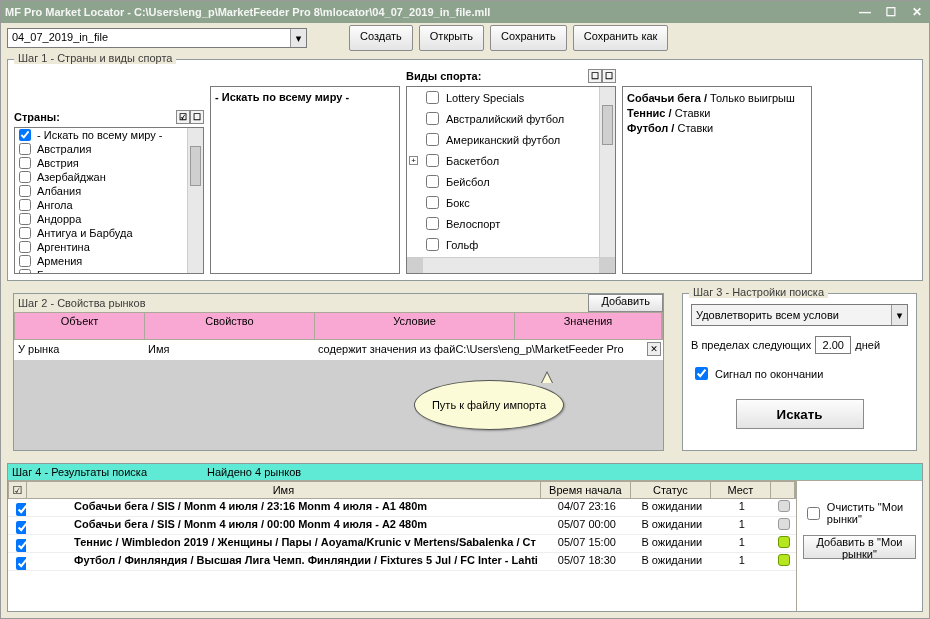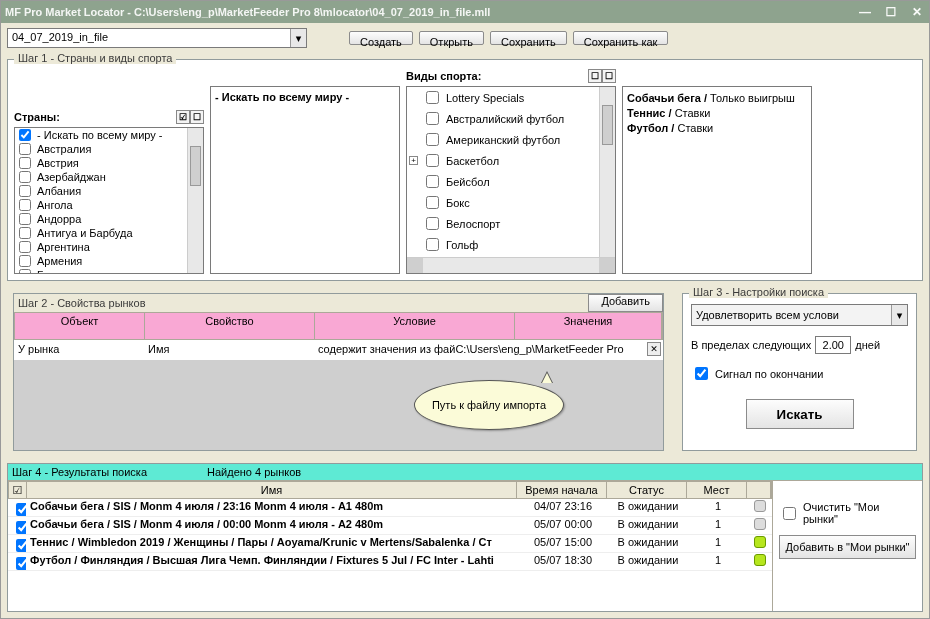--- a/index.html
+++ b/index.html
@@ -10,21 +10,21 @@
 
   .titlebar { height: 22px; background: linear-gradient(#8ea38e, #8ea38e); color: #fff; display: flex; align-items: center; padding: 0 4px; font-weight: bold; font-size: 11px; }
   .titlebar .title { flex: 1; opacity: .9; }
   .titlebar .win-btns { display: flex; gap: 10px; font-size: 12px; opacity:.95;}
   .titlebar .win-btn { width: 16px; text-align: center; cursor: default;}
 
   .toolbar-row { height: 30px; display: flex; align-items: center; padding: 4px 6px; gap: 6px;}
   .file-select { width: 300px; height: 20px; border:1px solid #7a7a7a; background:#fff; position:relative;}
   .file-select span { position:absolute; left:4px; top:2px;}
   .file-select .dd { position:absolute; right:0; top:0; width:16px; height:18px; border-left:1px solid #999; background:#e8e8e8; text-align:center; line-height:18px;}
-  .btn { background: linear-gradient(#fdfdfd,#e4e4e4); border:1px solid #8b8b8b; height:14px; padding:0 10px; line-height:20px; cursor:default; border-radius:2px;}
+  .btn { background: linear-gradient(#fdfdfd,#e4e4e4); border:1px solid #8b8b8b; height:26px; padding:0 10px; line-height:20px; cursor:default; border-radius:2px;}
   .spacer6 { width: 30px; }
 
   .step-panel { border:1px solid #919b9c; margin:2px 6px; background:#fff; position:relative;}
   .step-title { position:absolute; top:-8px; left:6px; background:#ece9d8; padding:0 4px; color:#3b3b3b;}
   
   
   .step1-body { display:flex; height:220px; padding:8px 6px 6px; gap:6px; }
   .col { display:flex; flex-direction:column; flex:1; min-width:0;}
   .col-head { display:flex; align-items:center; font-weight:bold; margin-bottom:2px; height:16px;}
   .small-icon-right { margin-left:auto; display:flex; gap:0;}
@@ -62,33 +62,33 @@
   .callout { position:absolute; left:400px; top:40px; width:150px; height:50px; background:#fbfbd8; border:1px solid #555; border-radius:50%; display:flex; align-items:center; justify-content:center; text-align:center; padding:6px; box-shadow:1px 1px 2px rgba(0,0,0,.3);}
   .callout-tail { position:absolute; top:-10px; right:10px; width:0; height:0; border-left:6px solid transparent; border-right:6px solid transparent; border-bottom:12px solid #555;}
   .callout-tail::after { content:''; position:absolute; top:2px; left:-5px; border-left:5px solid transparent; border-right:5px solid transparent; border-bottom:10px solid #fbfbd8;}
   
   .step3-body { padding:10px 8px; display:flex; flex-direction:column; gap:10px; height:146px;}
   .combo { height:22px; border:1px solid #7a7a7a; background:#f3f3f3; display:flex; align-items:center; padding:0 4px; position:relative;}
   .combo .dd2{ position:absolute; right:0; top:0; bottom:0; width:16px; border-left:1px solid #999; background:#e8e8e8; text-align:center; line-height:20px;}
   .inline { display:flex; align-items:center; gap:4px;}
   .num-input { width:36px; height:18px; border:1px solid #7a7a7a; background:#fff; text-align:center; line-height:16px;}
   .checkbox-row { display:flex; align-items:center; gap:4px;}
-  .big-btn { align-self:center; width:108px; height:30px; font-weight:bold; background:linear-gradient(#fdfdfd,#e4e4e4); border:1px solid #8b8b8b; margin-top:6px;}
+  .big-btn { align-self:center; width:128px; height:30px; font-weight:bold; background:linear-gradient(#fdfdfd,#e4e4e4); border:1px solid #8b8b8b; margin-top:6px;}
 
   
   .step4 { margin:8px 6px 6px; flex:1; display:flex; flex-direction:column;}
   .step4-head { display:flex; align-items:center; background:#5eead4; height:16px; padding-left:4px; gap:60px;}
   .step4-body { display:flex; flex:1; border-top:1px solid #aca899;}
   .results { flex:1; display:flex; flex-direction:column;}
   .res-header { display:flex; background:#ece9d8; border:1px solid #aca899; height:18px;}
   .res-header div{ border-right:1px solid #aca899; text-align:center; line-height:16px;}
   .rh-chk{width:18px;} .rh-name{flex:1;} .rh-time{width:90px;} .rh-status{width:80px;} .rh-place{width:60px;} .rh-st{width:24px;}
   .res-row { display:flex; height:18px; border-bottom:1px solid #eee;}
   .res-row div{ padding:1px 4px; white-space:nowrap; overflow:hidden;}
-  .rr-chk{width:18px; text-align:center;} .rr-name{flex:1; font-weight:bold;} .rr-time{width:90px; text-align:center;} .rr-status{width:80px; text-align:center;} .rr-place{width:60px; text-align:center;} .rr-st{width:24px; text-align:center;}
+  .rr-chk{width:18px; text-align:center;} .rr-name{flex:1; font-weight:bold;margin-left:44px;} .rr-time{width:90px; text-align:center;} .rr-status{width:80px; text-align:center;} .rr-place{width:60px; text-align:center;} .rr-st{width:24px; text-align:center;}
   .status-ico { display:inline-block; width:12px; height:12px; border-radius:3px; border:1px solid #999;}
   .status-gray{ background:#ddd;} .status-green{ background:#b6e61d; border-color:#6b9b00;}
   .side-panel { width:150px; border-left:1px solid #aca899; padding:20px 6px; display:flex; flex-direction:column; gap:10px;}
   .side-btn { height:24px; background:linear-gradient(#fdfdfd,#e4e4e4); border:1px solid #8b8b8b; font-size:11px; padding:0 2px;}
 </style>
 </head>
 <body>
 
 <div class="window">
 

